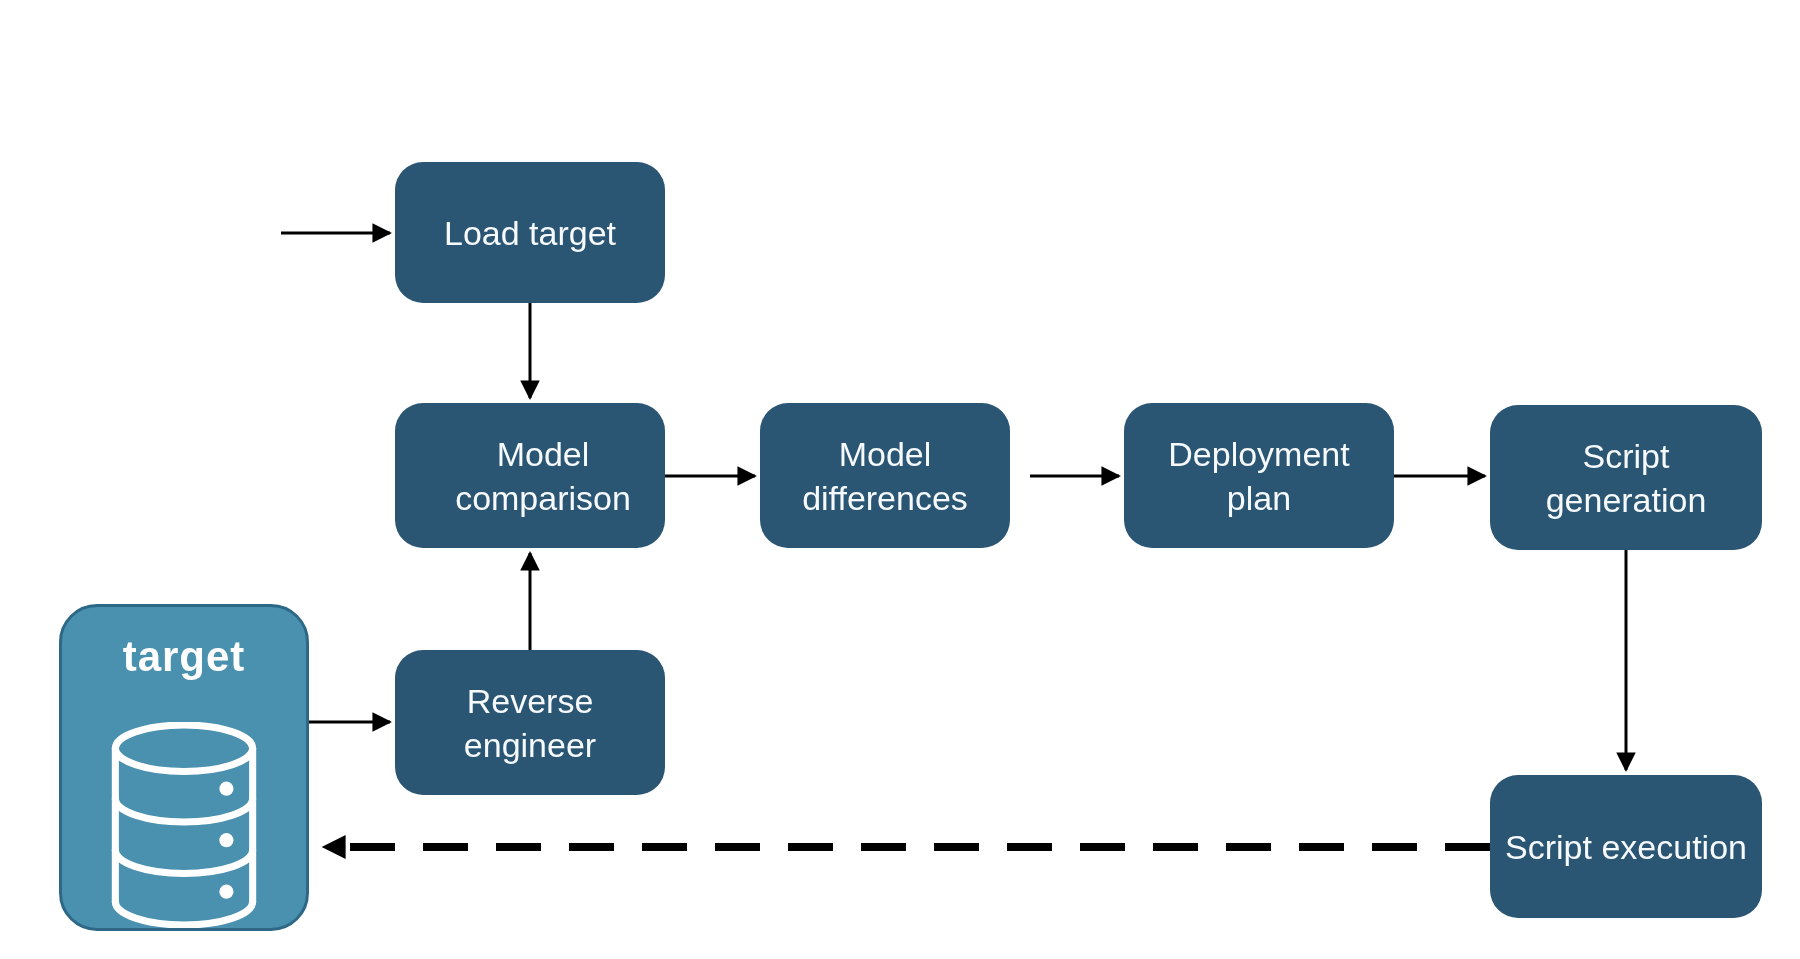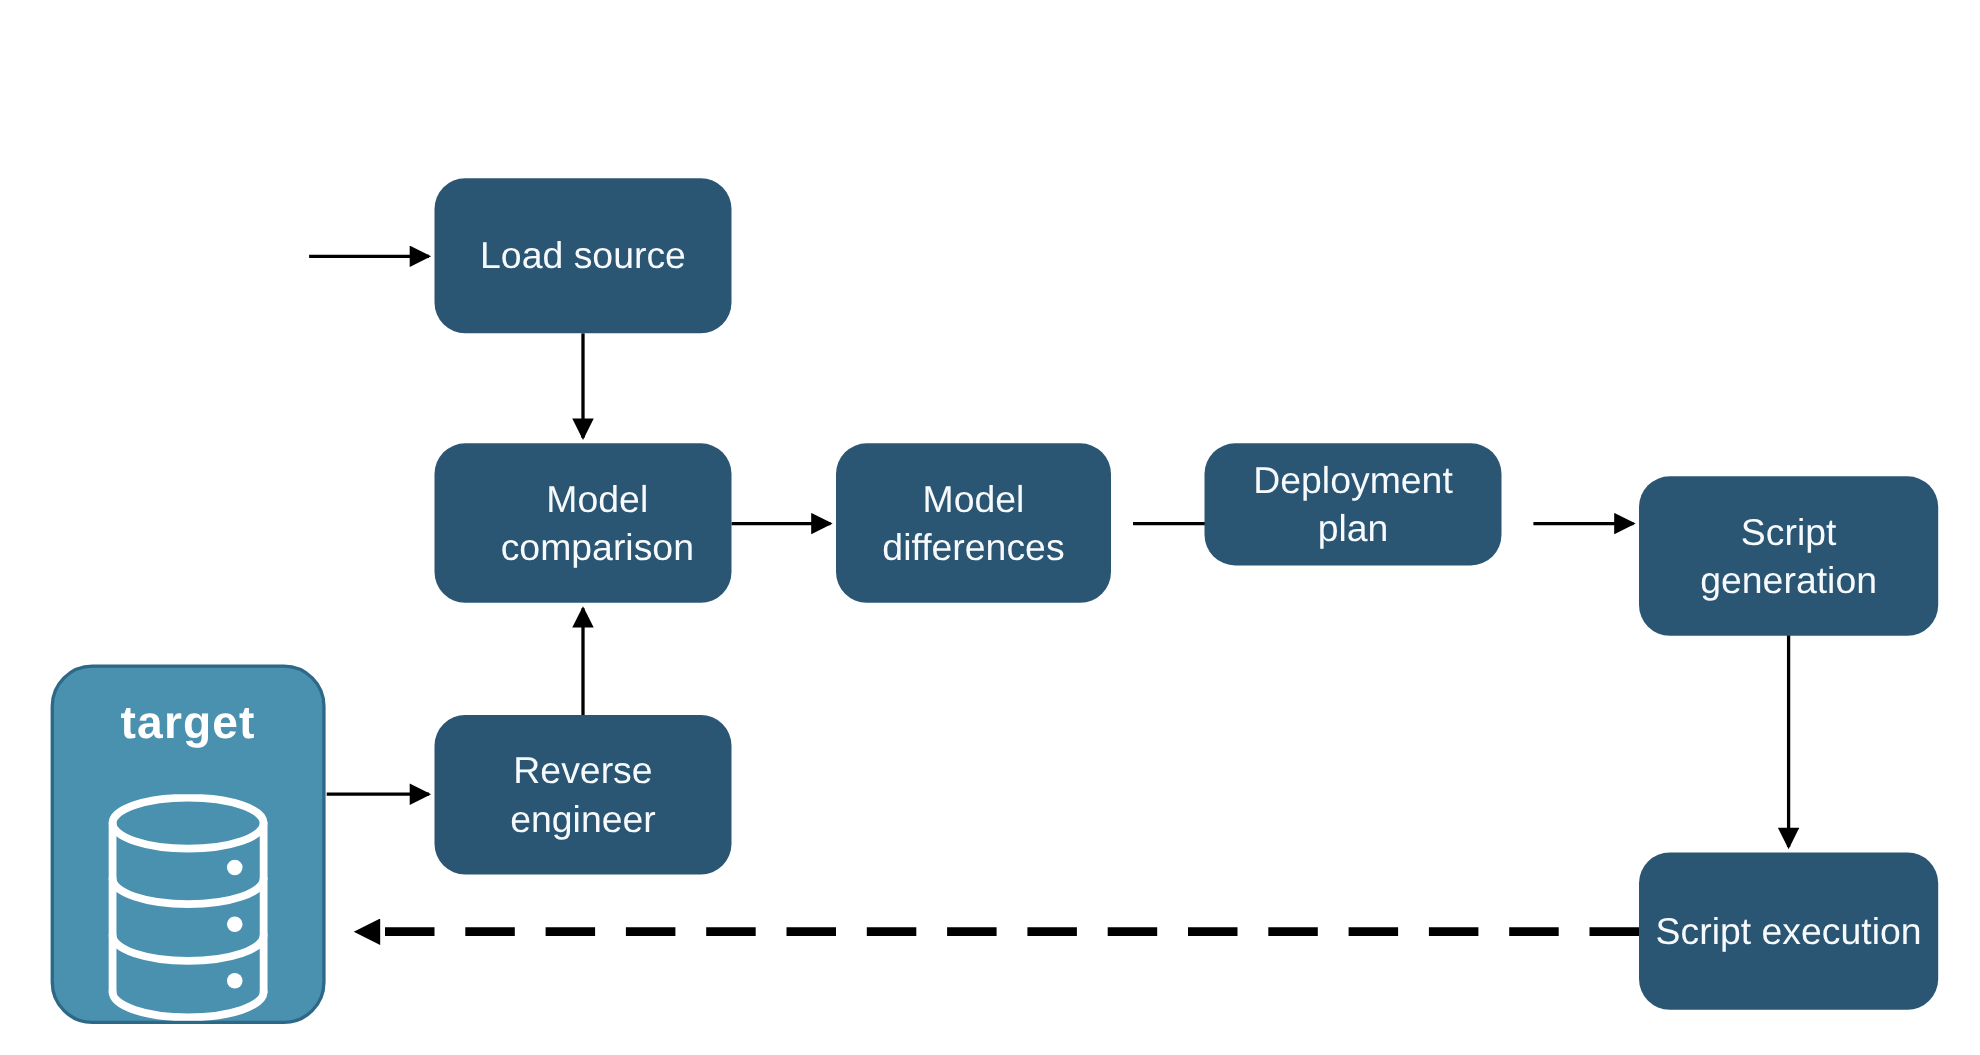--- a/index.html
+++ b/index.html
@@ -65,56 +65,56 @@
     <line x1="665" y1="476" x2="755" y2="476" stroke="#000" stroke-width="3" marker-end="url(#ah)"></line>
     <line x1="1030" y1="476" x2="1119" y2="476" stroke="#000" stroke-width="3" marker-end="url(#ah)"></line>
     <line x1="1394" y1="476" x2="1485" y2="476" stroke="#000" stroke-width="3" marker-end="url(#ah)"></line>
     <line x1="1626" y1="550" x2="1626" y2="770" stroke="#000" stroke-width="3" marker-end="url(#ah)"></line>
     <line x1="297" y1="722" x2="390" y2="722" stroke="#000" stroke-width="3" marker-end="url(#ah)"></line>
     <line x1="530" y1="650" x2="530" y2="553" stroke="#000" stroke-width="3" marker-end="url(#ah)"></line>
     <line x1="1490" y1="847" x2="324" y2="847" stroke="#000" stroke-width="8" stroke-dasharray="45 28" marker-end="url(#ahBig)"></line>
   </svg>
 
 
-  <div class="node entity" style="left:46px;top:604px;width:250px;height:327px;gap:17px;">
+  <div class="node entity" style="left:59px;top:604px;width:250px;height:327px;gap:17px;">
     <div class="entity-label">target</div>
     <svg class="entity-icon" width="152" height="206" viewBox="0 0 150 204" style="margin-top:22px;">
       <g class="icon-stroke" stroke-width="7">
         <ellipse cx="75" cy="26" rx="68" ry="23"></ellipse>
         <path d="M7,26 L7,178"></path>
         <path d="M143,26 L143,178"></path>
         <path d="M7,76 A68,23 0 0 0 143,76"></path>
         <path d="M7,127 A68,23 0 0 0 143,127"></path>
         <path d="M7,178 A68,23 0 0 0 143,178"></path>
       </g>
       <g fill="#FFFFFF" stroke="none">
         <circle cx="117" cy="66" r="7"></circle>
         <circle cx="117" cy="117" r="7"></circle>
         <circle cx="117" cy="168" r="7"></circle>
       </g>
     </svg>
   </div>
 
   <div class="node step" style="left:395px;top:162px;width:270px;height:141px;">
-    <span>Load source</span>
+    <span>Load target</span>
   </div>
 
   <div class="node step" style="left:395px;top:403px;width:270px;height:145px;padding-left:40px;">
     <span>Model comparison</span>
   </div>
 
   <div class="node step" style="left:760px;top:403px;width:250px;height:145px;">
     <span>Model differences</span>
   </div>
 
-  <div class="node step" style="left:1095px;top:403px;width:270px;height:111px;justify-content:center;">
+  <div class="node step" style="left:1124px;top:403px;width:270px;height:145px;justify-content:center;">
     <span>Deployment plan</span>
   </div>
 
-  <div class="node step" style="left:1490px;top:405px;width:272px;height:145px;margin-top:28px;">
+  <div class="node step" style="left:1490px;top:405px;width:272px;height:145px;">
     <span>Script generation</span>
   </div>
 
   <div class="node step" style="left:1490px;top:775px;width:272px;height:143px;">
     <span>Script execution</span>
   </div>
 
   <div class="node step" style="left:395px;top:650px;width:270px;height:145px;">
     <span>Reverse engineer</span>
   </div>

